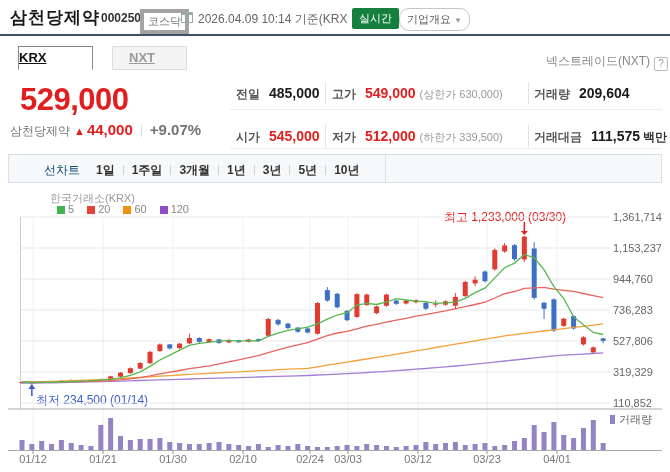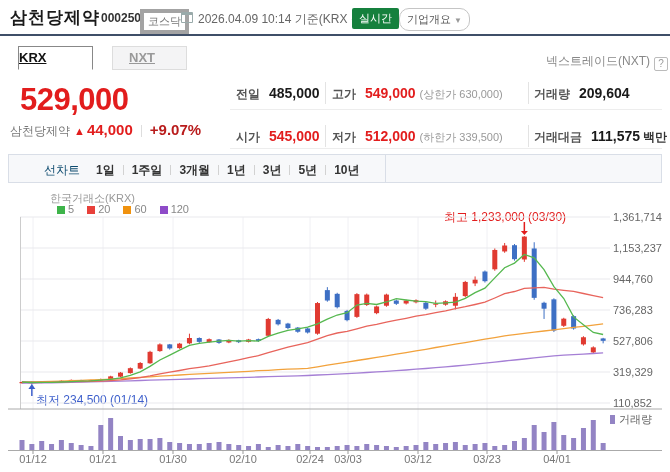--- a/index.html
+++ b/index.html
@@ -24,21 +24,21 @@
   .tab-nxt { left:112px; background:#f4f4f5; border:1px solid #ddd; color:#999;padding-left:16px; }
   .nxt-link { position:absolute; left:546px; top:53px; font-size:12px; color:#888; }
   .help { display:inline-block; width:14px; height:14px; line-height:12px; text-align:center; border:1px solid #bbb; border-radius:2px; color:#999; font-size:10px; margin-left:4px; vertical-align:-2px; background:#fff; }
 
   
   .big-price { position:absolute; left:20px; top:82px; font-size:31px; font-weight:bold; color:#e21d1d; letter-spacing:-0.5px; }
   .chg-row { position:absolute; left:10px; top:121px; font-size:12px; color:#777; }
   .chg-row .arrow { color:#e21d1d; font-size:11px; margin-left:4px; }
   .chg-row .val { color:#e21d1d; font-size:15px; font-weight:bold; margin-left:2px; }
   .chg-row .pipe { display:inline-block; width:1px; height:12px; background:#ddd; margin:0 8px; vertical-align:-2px; }
-  .chg-row .pct { color:#b91c1c; font-size:15px; font-weight:bold; }
+  .chg-row .pct { color:#737373; font-size:15px; font-weight:bold; }
   .cell { position:absolute; white-space:nowrap; }
   .cell .lb { font-size:12px; font-weight:bold; color:#555; margin-right:9px; }
   .cell .v  { font-size:14px; font-weight:bold; color:#1a1a1a; }
   .cell .v.red { color:#e21d1d; }
   .cell .paren { font-size:11px; color:#999; margin-left:4px; font-weight:normal; }
   .cell .unit { font-size:12px; color:#333; font-weight:bold; margin-left:3px; }
   .row1 { top:84px; } .row2 { top:127px; }
   .vd { position:absolute; width:1px; height:22px; background:#e3e3e3; }
   .hl { position:absolute; left:230px; width:432px; height:1px; background:#ededed; }
 

